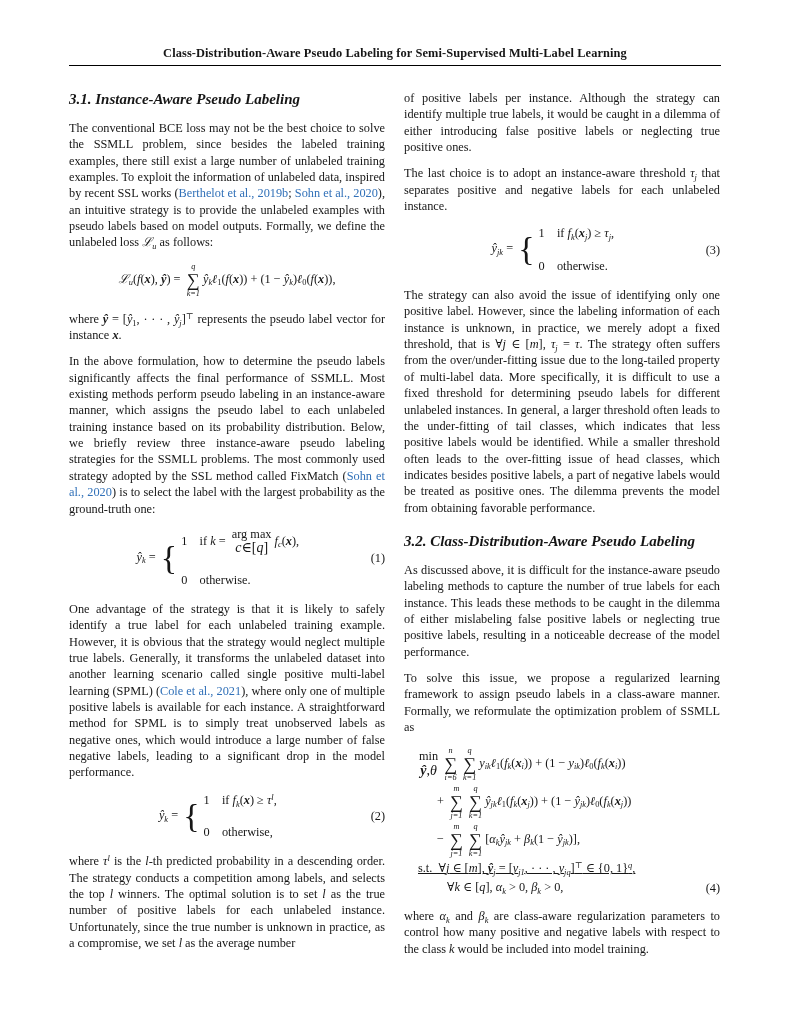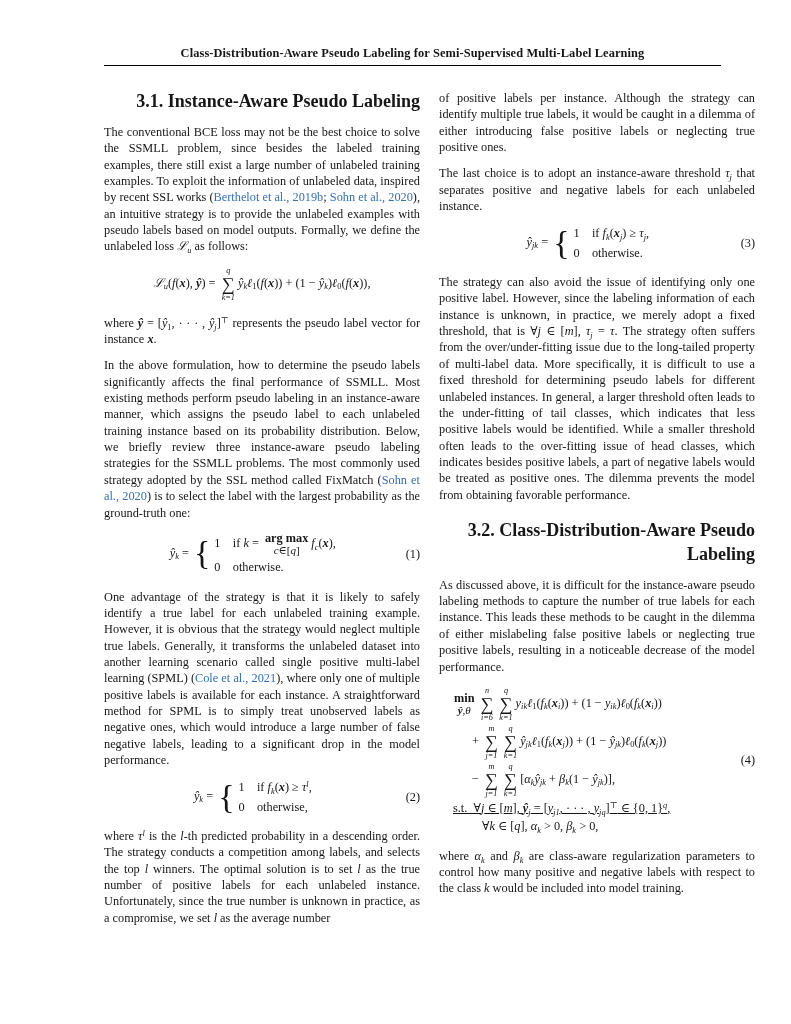--- a/index.html
+++ b/index.html
@@ -4,72 +4,72 @@
 <style>
   :root { --cite: #3070b8; }
   html, body { margin: 0; padding: 0; }
   body {
     width: 791px; height: 1024px; background: #ffffff;
     font-family: "Liberation Serif", "DejaVu Serif", serif;
     color: #161616;
   }
   .page {
     width: 791px; height: 1024px;
-    padding: 46px 70px 24px 104px;
+    padding: 46px 70px 24px 69px;
     box-sizing: border-box;
     overflow: hidden;
   }
   .running-head {
     text-align: center; font-weight: 700; font-size: 12.4px;
     letter-spacing: 0.1px;
     padding-bottom: 4px;
     border-bottom: 1.4px solid #000;
     margin-bottom: 24px;
   }
   .columns { display: flex; gap: 19px; align-items: flex-start; }
   .col {
     width: 316px; flex: 0 0 auto;
     font-size: 12.3px; line-height: 1.33;
     text-align: justify;
   }
-  .sec { font-size: 18px; font-weight: 700; text-align: right; margin: 16px 0 10px 0; }
+  .sec { font-size: 15px; font-weight: 700; text-align: left; margin: 16px 0 10px 0; font-style: italic; }
   .col .sec:first-child { margin-top: 0; }
   .para { margin: 0 0 10px 0; }
   .cite { color: var(--cite); cursor: pointer; }
   .i  { font-style: italic; }
   .bi { font-style: italic; font-weight: 700; }
   .sub { font-size: 0.68em; vertical-align: -0.3em; line-height: 0; }
   .sup { font-size: 0.68em; vertical-align: 0.5em;  line-height: 0; }
   .sub.i, .sup.i { font-style: italic; }
 
   .equation { display: flex; align-items: center; margin: 9px 0 12px 0; }
-  .equation.num-bottom { align-items: center; }
+  .equation.num-bottom { align-items: flex-end; }
   .eq-body { flex: 1 1 auto; min-width: 0; }
   .eq-line { text-align: center; padding: 1px 0; }
   .eq-line.l { text-align: left; }
   .ind0  { padding-left: 12px; }
   .ind1  { padding-left: 33px; }
   .indst { padding-left: 14px; text-decoration: underline; }
   .ind2  { padding-left: 43px; }
   .eq-num { flex: 0 0 auto; padding-left: 4px; }
 
   .bigop { display: inline-flex; flex-direction: column; align-items: center;
            vertical-align: middle; margin: 0 3px; }
   .bigop .lim { font-size: 8.2px; line-height: 1.1; font-style: italic; }
   .bigop .op  { font-size: 18px; line-height: 1; }
 
   .cases { display: inline-flex; align-items: center; vertical-align: middle; margin-left: 2px; }
   .cases .brace { font-size: 34px; line-height: 0.9; margin-right: 4px; font-weight: 400; }
   .case-rows { display: inline-flex; flex-direction: column; align-items: flex-start;
-               row-gap: 3px; text-align: left; }
+               row-gap: 16px; text-align: left; }
 
   .underop { display: inline-flex; flex-direction: column; align-items: center;
              vertical-align: middle; margin: 0 3px; white-space: nowrap; }
-  .uo-main  { line-height: 1; font-weight: bold; }
-  .uo-under { font-size: 11px; line-height: 1.1; }
+  .uo-main  { line-height: 1; }
+  .uo-under { font-size: 14px; line-height: 1.1; }
 </style>
 </head>
 <body>
 
 <div class="page">
   <header class="running-head">
     <span>Class-Distribution-Aware Pseudo Labeling for Semi-Supervised Multi-Label Learning</span>
   </header>
   <main class="columns">
     <section class="col">
@@ -127,20 +127,21 @@
                   <span class="case-row">1 if <span class="i">f</span><span class="sub i">k</span>(<span class="bi">x</span><span class="sub i">j</span>) ≥ <span class="i">τ</span><span class="sub i">j</span>,</span>
                   <span class="case-row">0 otherwise.</span>
                 </span>
               </span></div>
           </div>
           <span class="eq-num">(3)</span>
         </div>
         <p class="para">The strategy can also avoid the issue of identifying only one positive label. However, since the labeling information of each instance is unknown, in practice, we merely adopt a fixed threshold, that is ∀<span class="i">j</span> ∈ [<span class="i">m</span>], <span class="i">τ</span><span class="sub i">j</span> = <span class="i">τ</span>. The strategy often suffers from the over/under-fitting issue due to the long-tailed property of multi-label data. More specifically, it is difficult to use a fixed threshold for determining pseudo labels for different unlabeled instances. In general, a larger threshold often leads to the under-fitting of tail classes, which indicates that less positive labels would be identified. While a smaller threshold often leads to the over-fitting issue of head classes, which indicates besides positive labels, a part of negative labels would be treated as positive ones. The dilemma prevents the model from obtaining favorable performance.</p>
         <h3 class="sec">3.2. Class-Distribution-Aware Pseudo Labeling</h3>
         <p class="para">As discussed above, it is difficult for the instance-aware pseudo labeling methods to capture the number of true labels for each instance. This leads these methods to be caught in the dilemma of either mislabeling false positive labels or neglecting true positive labels, resulting in a noticeable decrease of the model performance.</p>
+        <p class="para">To solve this issue, we propose a regularized learning framework to assign pseudo labels in a class-aware manner. Formally, we reformulate the optimization problem of SSMLL as</p>
         <div class="equation num-bottom">
           <div class="eq-body">
             <div class="eq-line l ind0"><span class="underop">
                 <span class="uo-main">min</span>
                 <span class="uo-under"><span class="bi">ŷ</span>,<span class="i">θ</span></span>
               </span><span class="bigop">
                 <span class="lim">n</span>
                 <span class="op">∑</span>
                 <span class="lim">i=6</span>
               </span><span class="bigop">

